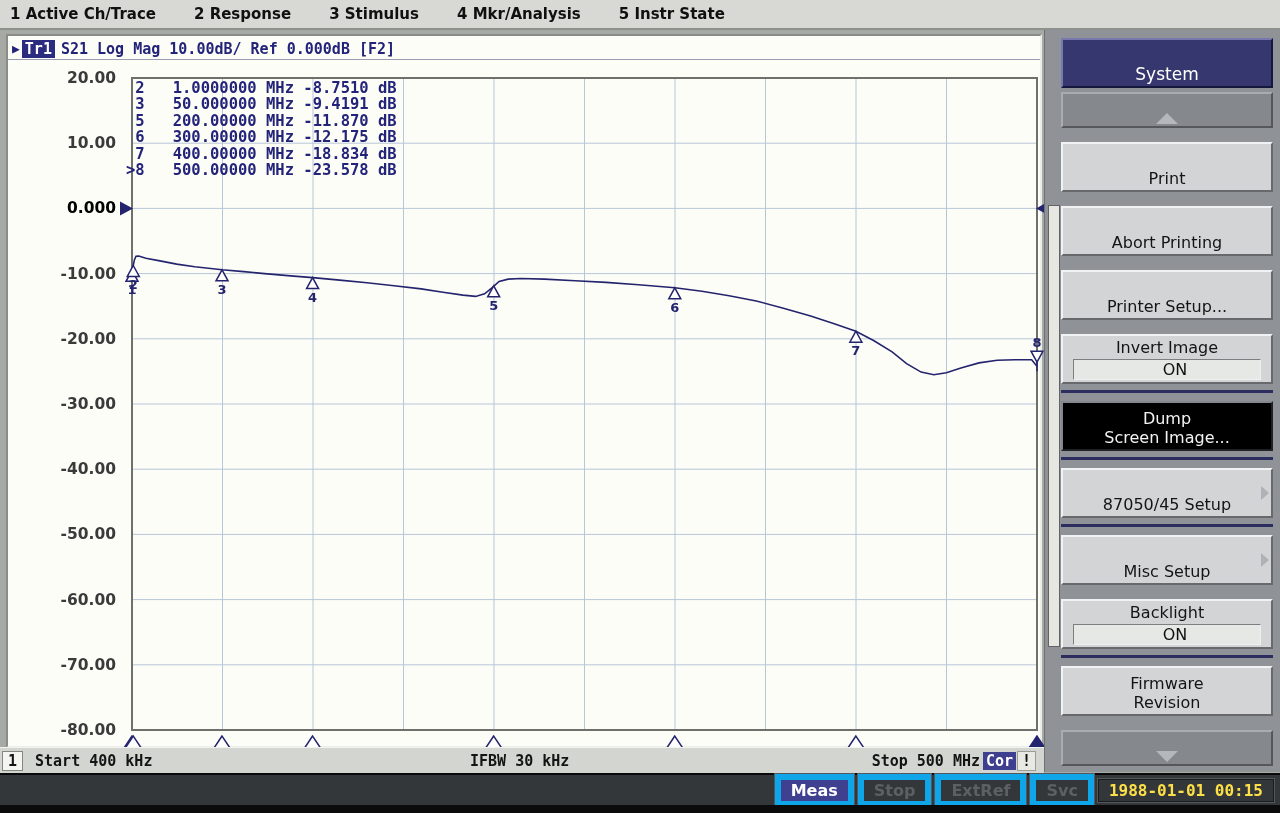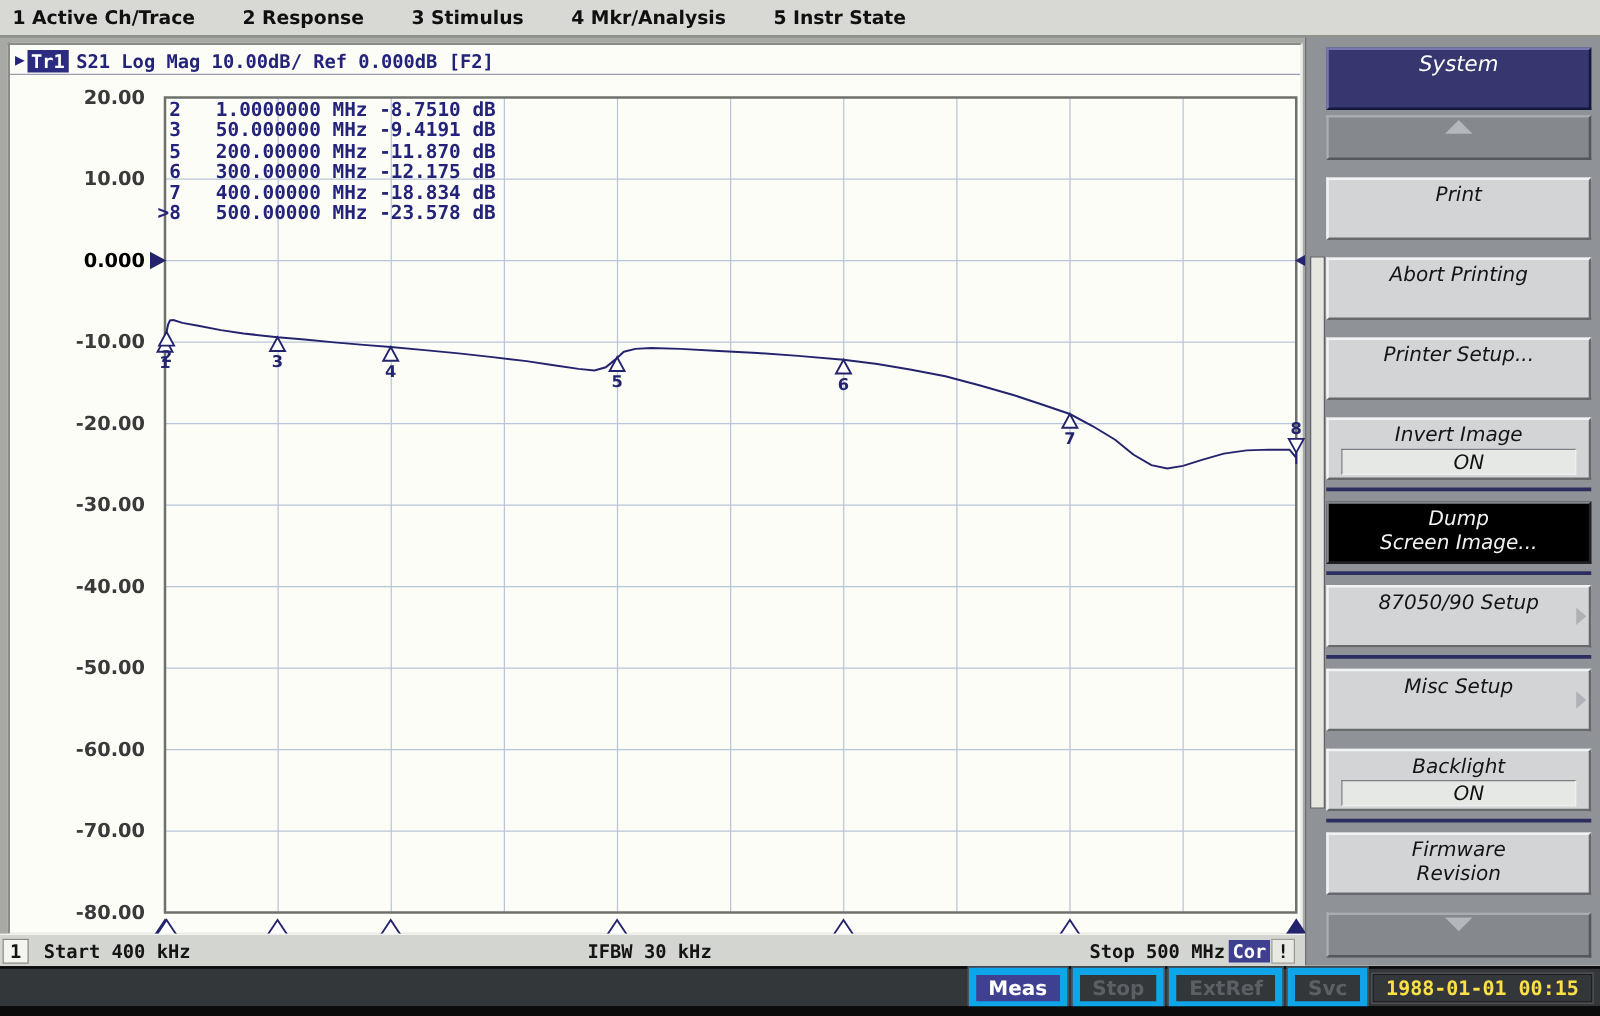--- a/index.html
+++ b/index.html
@@ -44,22 +44,22 @@
     padding:0 4px;color:#111;}
 
   
   #menu-panel{position:absolute;left:1044px;top:30px;width:236px;height:742px;
     background:#8f9296;box-sizing:border-box;border-left:1px solid #6e7074;}
   #scroll-strip{position:absolute;left:3px;top:175px;width:10px;height:440px;
     background:#e6e7e1;border:1px solid #606266;}
   #menu-col{position:absolute;left:16px;top:8px;width:212px;display:flex;flex-direction:column;}
   .softkey{box-sizing:border-box;background:#d2d4d6;color:#141414;text-align:center;
     font-size:16px;border:2px solid;border-color:#f1f2f4 #67696d #67696d #f1f2f4;
-    display:flex;flex-direction:column;justify-content:flex-start;align-items:center;
-    min-height:50px;margin-bottom:14px;position:relative;padding:2px 6px;font-style:italic;}
+    display:flex;flex-direction:column;justify-content:flex-end;align-items:center;
+    min-height:50px;margin-bottom:14px;position:relative;padding:2px 6px;}
   .softkey.dark{background:#000000;color:#f2f2f2;border-color:#84878c #1f2125 #1f2125 #84878c;}
   .softkey .val{background:#e6e8e6;border:1px solid;border-color:#7c7e82 #eef0ee #eef0ee #7c7e82;
     width:170px;margin-top:2px;font-size:16px;color:#111;padding-left:16px;}
   .softkey .sub-arrow{position:absolute;right:2px;top:50%;transform:translateY(-50%);
     width:0;height:0;border-left:8px solid #aeb1b5;border-top:7px solid transparent;
     border-bottom:7px solid transparent;}
   #system-key{background:#35376e;color:#ffffff;font-size:17px;min-height:50px;
     border-color:#7678ae #16173c #16173c #7678ae;margin-bottom:4px;}
   .scroll-bar{background:#85888c;border:2px solid;border-color:#a9acb0 #55575b #55575b #a9acb0;
     min-height:36px;margin-bottom:14px;}
@@ -195,21 +195,21 @@
         <div>Invert Image</div>
         <div class="val">ON</div>
       </div>
       <div class="separator"></div>
       <div class="softkey dark">
         <div>Dump</div>
         <div>Screen Image...</div>
       </div>
       <div class="separator"></div>
       <div class="softkey">
-        <div>87050/90 Setup</div>
+        <div>87050/45 Setup</div>
         <span class="sub-arrow"></span>
       </div>
       <div class="separator"></div>
       <div class="softkey">
         <div>Misc Setup</div>
         <span class="sub-arrow"></span>
       </div>
       <div class="softkey">
         <div>Backlight</div>
         <div class="val">ON</div>

